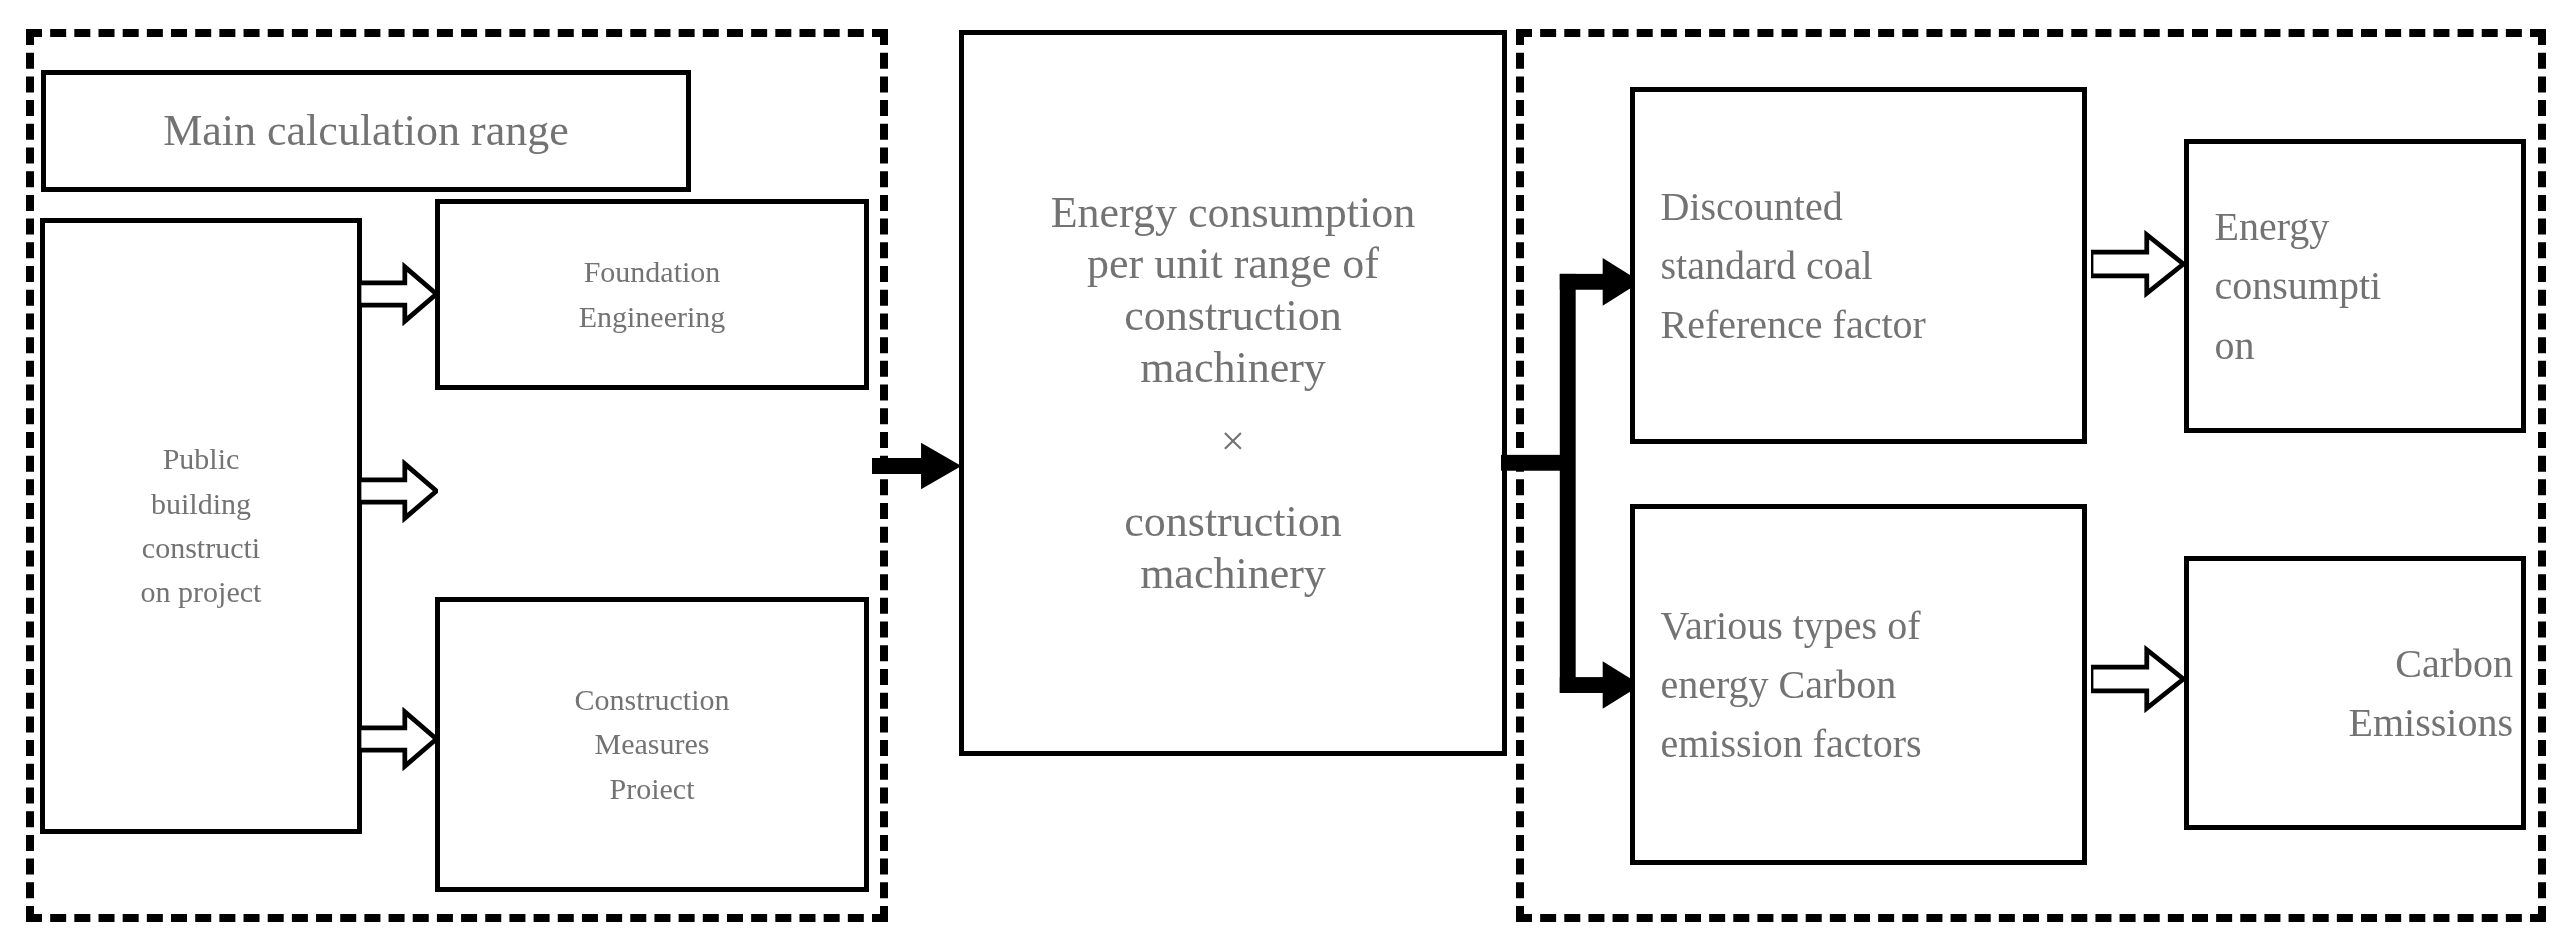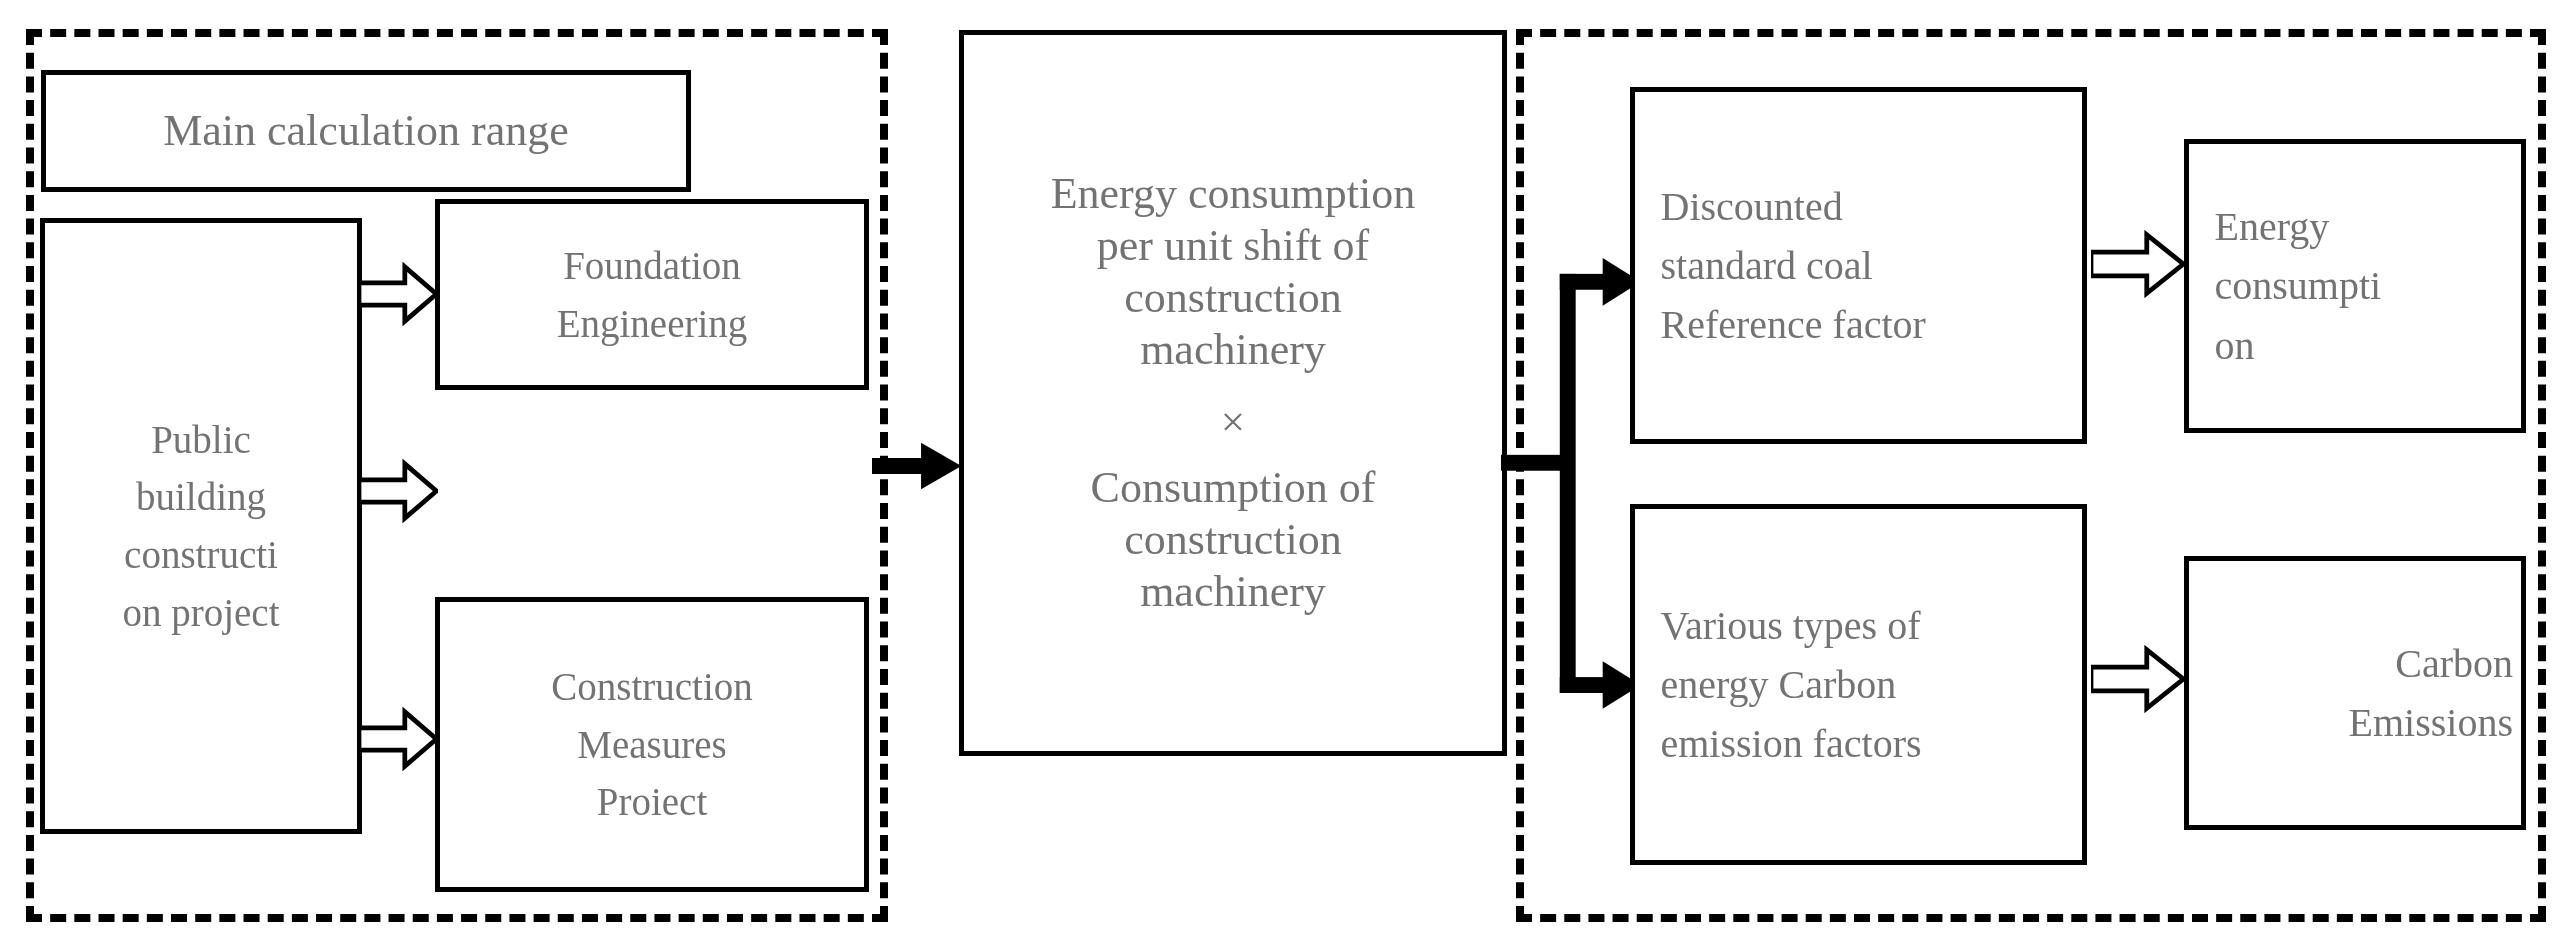--- a/index.html
+++ b/index.html
@@ -28,21 +28,21 @@
     background:#ffffff;
     display:flex;
     align-items:center;
     justify-content:center;
     text-align:center;
     line-height:1.48;
     padding:3.2px 8px;
   }
   .node .txt{display:block;width:100%;}
   .fs-big{font-size:44px;}
-  .fs-mid{font-size:39px;}
+  .fs-mid{font-size:30px;}
   .fs-sm{font-size:40px;}
   .tight{line-height:1.18;}
   
   .arrow-hollow{position:absolute;}
   .arrow-hollow svg{display:block;width:100%;height:100%;}
   
   .arrow-solid{position:absolute;}
   .arrow-solid svg{display:block;width:100%;height:100%;}
   .mult-sym{font-size:43px;line-height:1.2;display:block;}
 </style>
@@ -90,25 +90,25 @@
 
   <div class="arrow-hollow" style="left:359px; top:707px; width:79px; height:64px;">
     <svg viewBox="0 0 100 80" preserveAspectRatio="none">
       <polygon points="0,26 58,26 58,6 98,40 58,74 58,54 0,54" fill="#ffffff" stroke="#000000" stroke-width="6"></polygon>
     </svg>
   </div>
 
   <div class="node" style="left:959px; top:30px; width:548px; height:726px;">
     <span class="txt tight">
       <span class="fs-big">Energy consumption</span><br>
-      <span class="fs-big">per unit shift of</span><br>
+      <span class="fs-big">per unit range of</span><br>
       <span class="fs-big">construction</span><br>
       <span class="fs-big">machinery</span>
       <span class="mult-sym" style="padding:20.7px 0 14.3px 0;">×</span>
-      <span class="fs-big">Consumption of</span><br>
+      <br>
       <span class="fs-big">construction</span><br>
       <span class="fs-big">machinery</span>
     </span>
   </div>
 
   <div class="arrow-solid" style="left:872px; top:438px; width:91px; height:56px;">
     <svg viewBox="0 0 115 70" preserveAspectRatio="none">
       <path d="M0,25 L62,25 L62,6 L113,35 L62,64 L62,45 L0,45 Z" fill="#000000"></path>
     </svg>
   </div>

